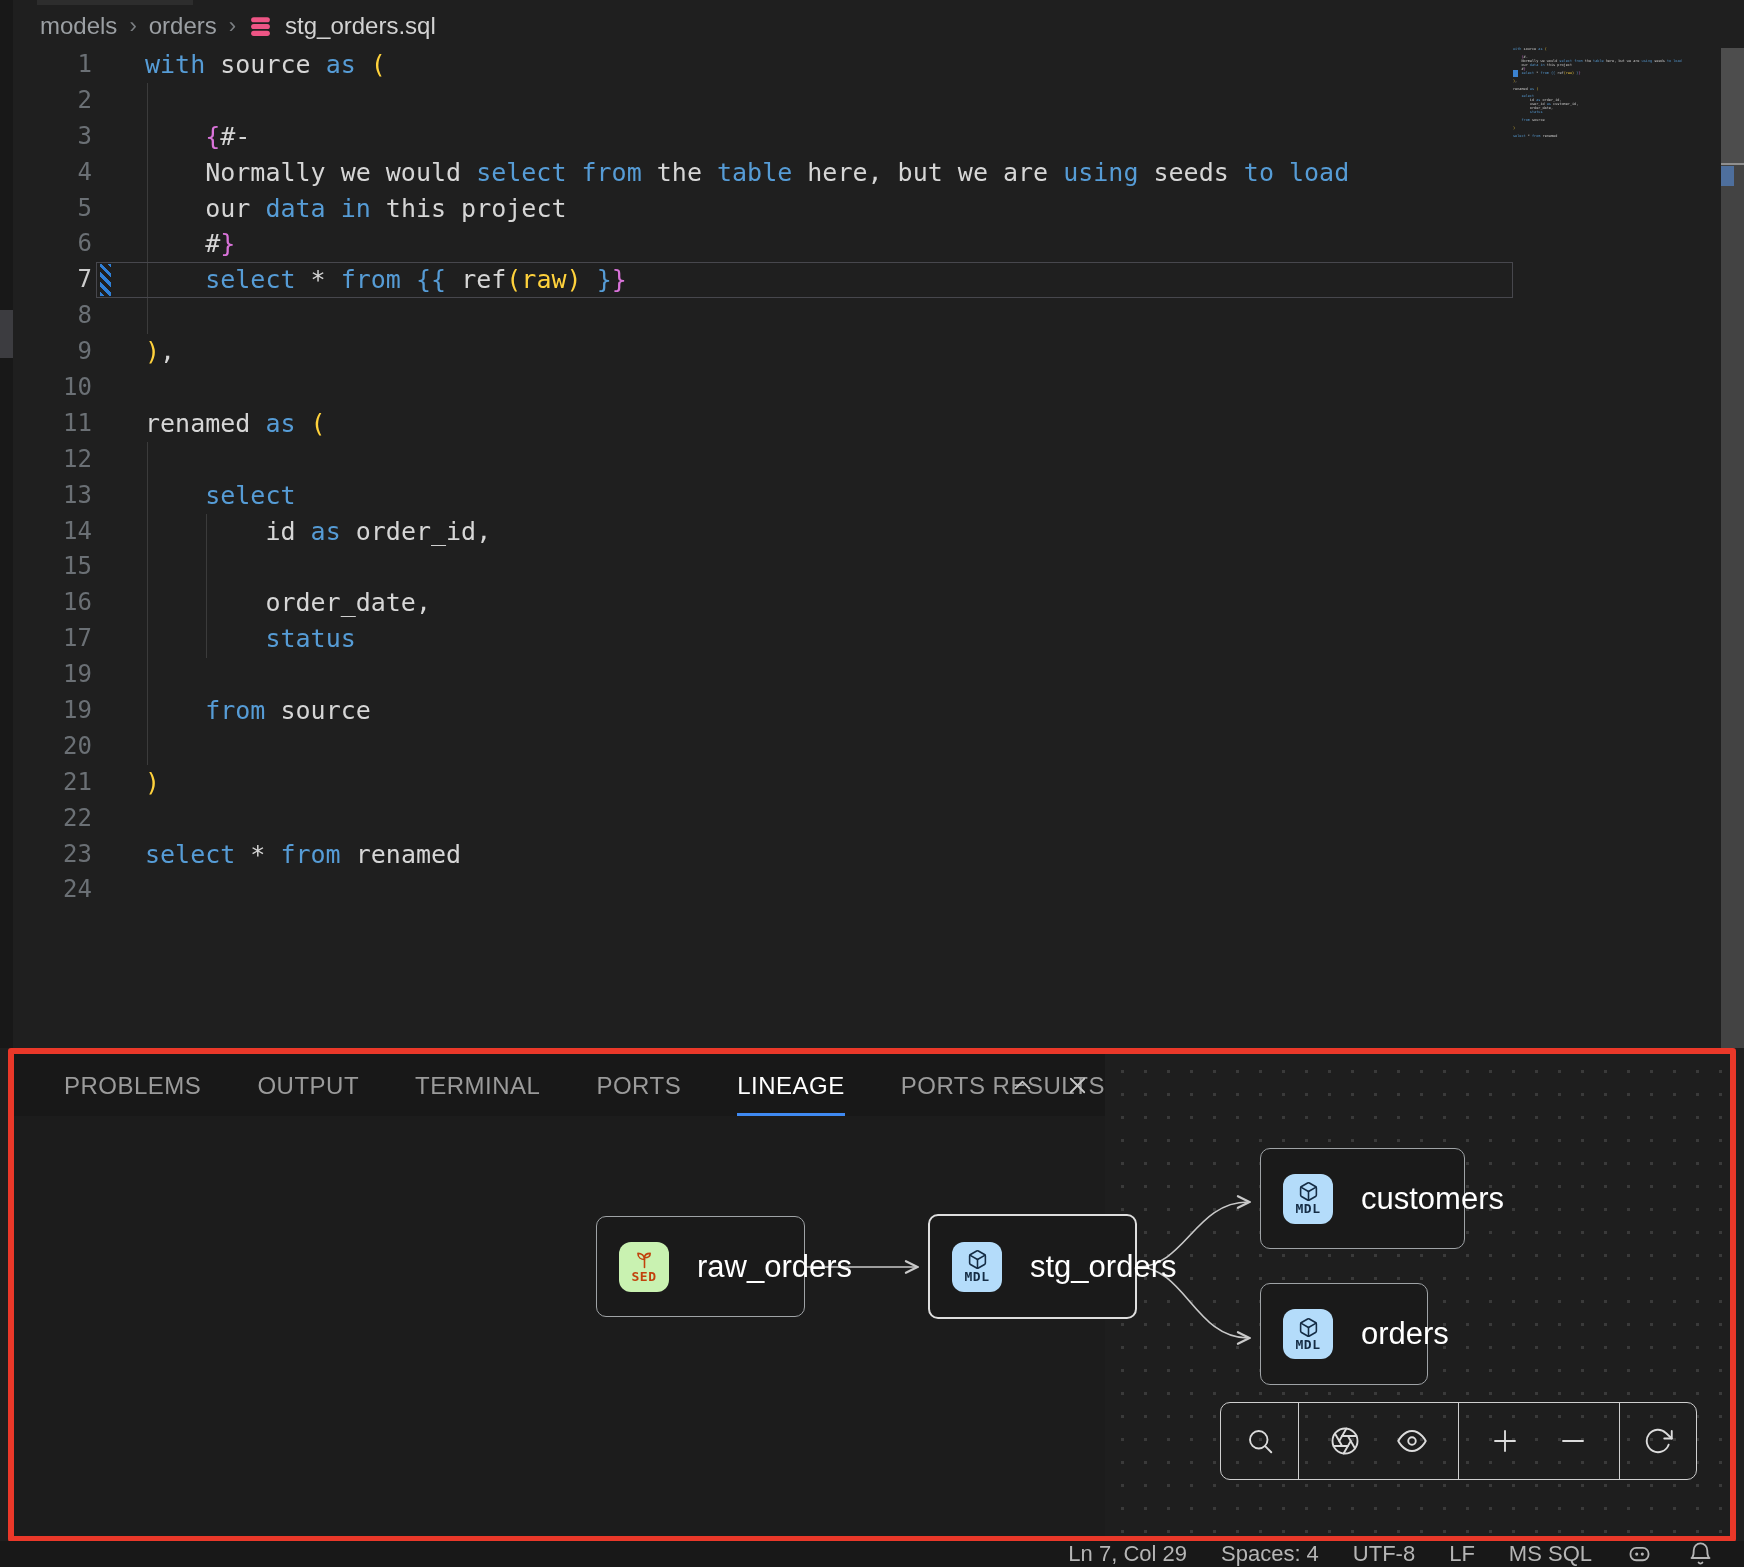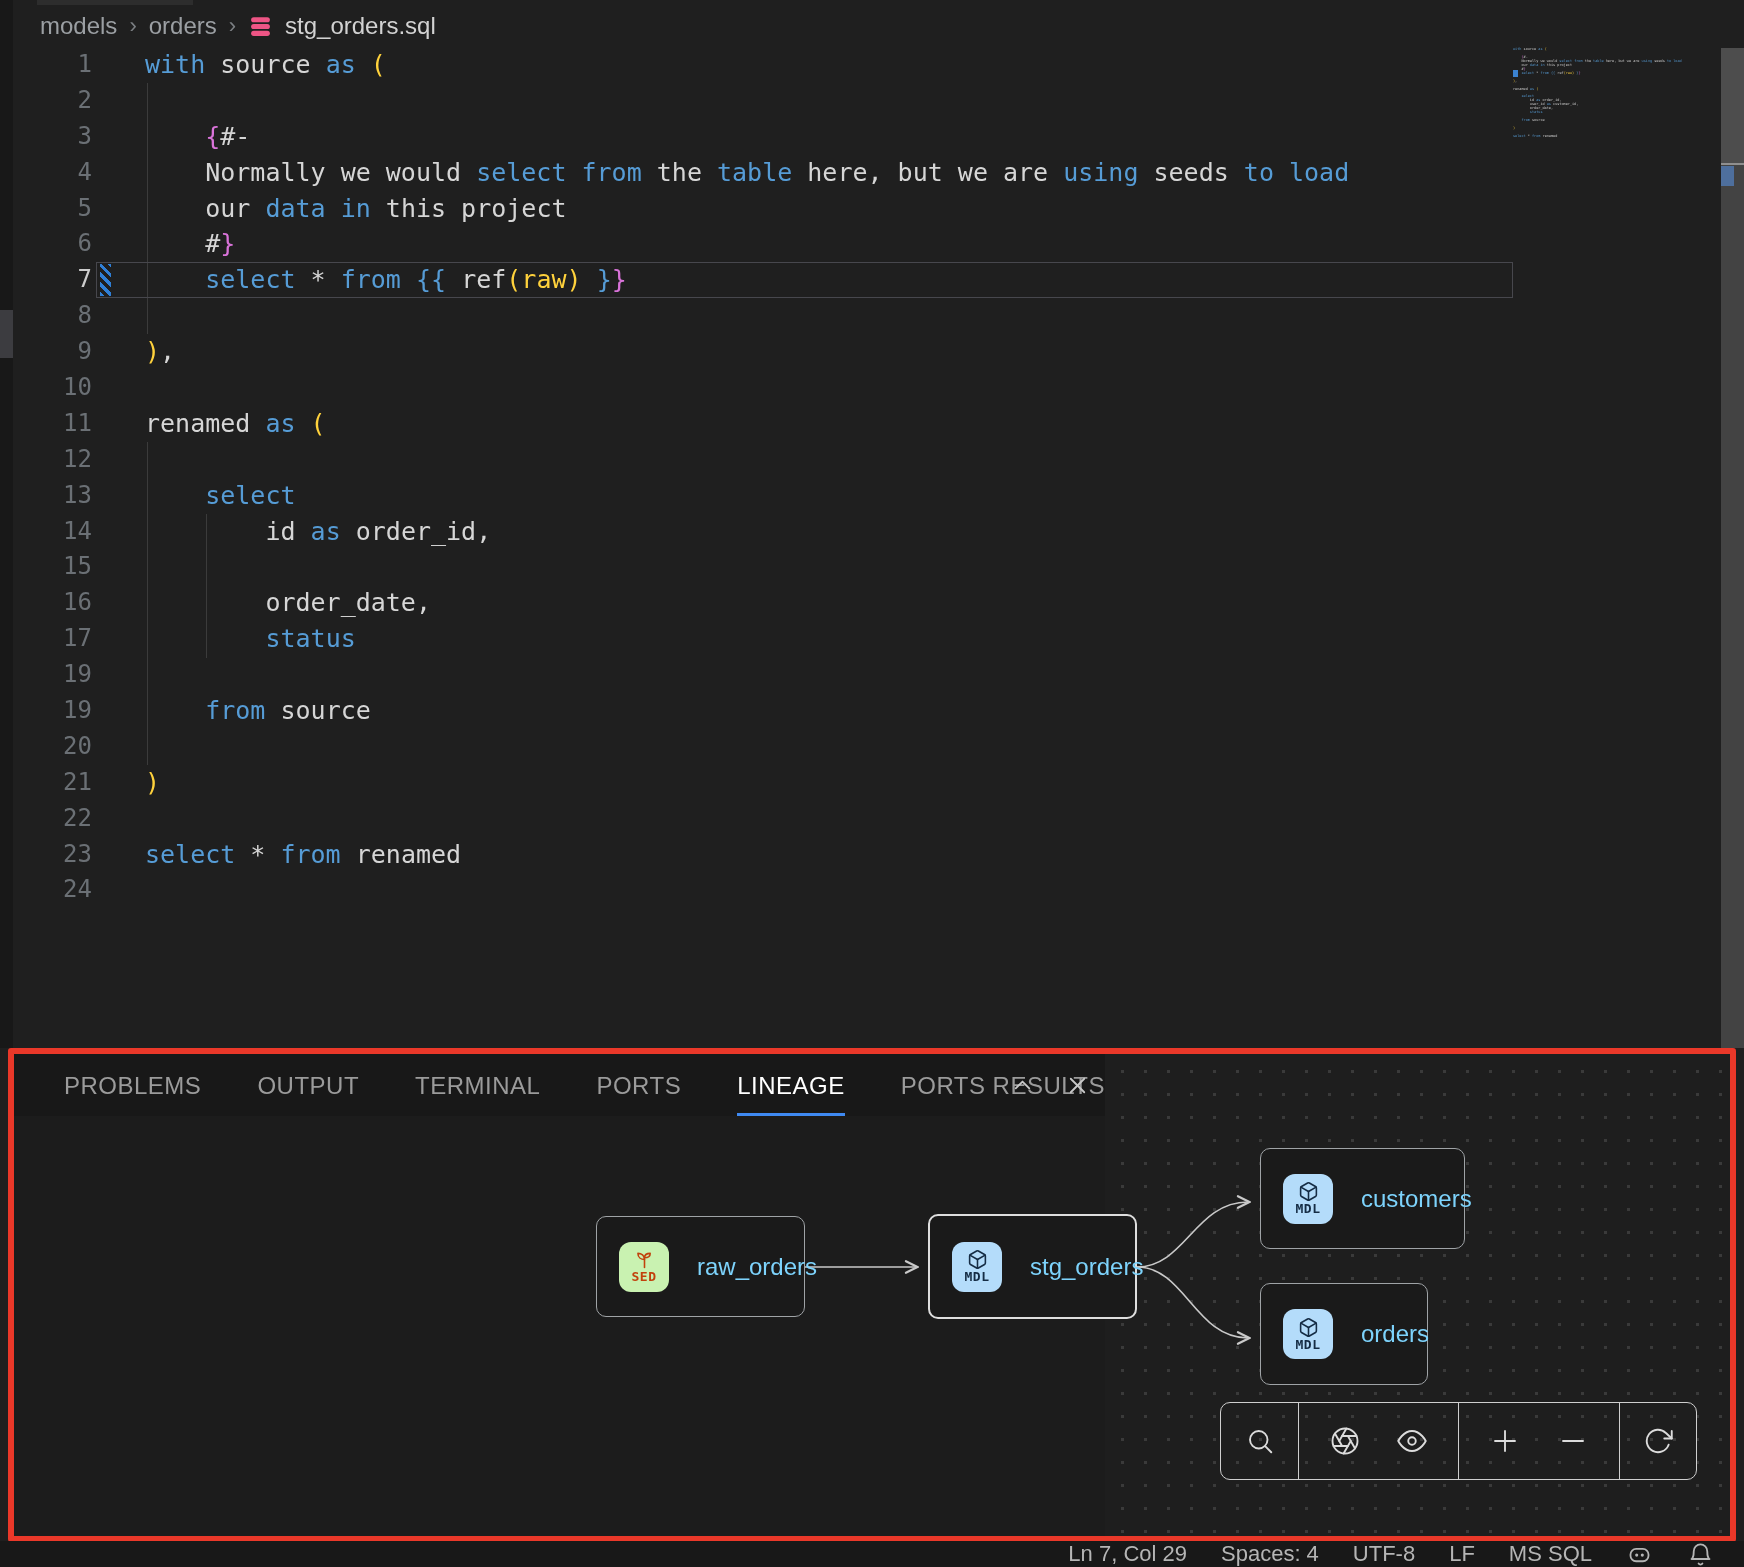--- a/index.html
+++ b/index.html
@@ -51,30 +51,30 @@
   
   .graph{position:absolute;inset:0;pointer-events:none;}
   .graph svg.edges{position:absolute;left:0;top:0;}
   .node{position:absolute;box-sizing:border-box;background:#1a1a1a;border:1.5px solid #9fa3a6;
         border-radius:10px;display:flex;align-items:center;padding-left:22px;gap:28px;pointer-events:auto;}
   .node.selected{border:2.5px solid #dedede;}
   .badge{width:50px;height:50px;border-radius:12px;display:flex;flex-direction:column;
          align-items:center;justify-content:center;flex:none;}
   .badge .btxt{font-size:13px;font-weight:600;letter-spacing:.5px;
                font-family:"DejaVu Sans Mono","Liberation Mono",monospace;margin-top:-1px;}
-  .node .nlabel{font-size:24px;color:#7dd3fc;}
+  .node .nlabel{font-size:31px;color:#ffffff;}
   
   .ltoolbar{position:absolute;left:1220px;top:1402px;width:477px;height:78px;box-sizing:border-box;
             border:1.5px solid #cfcfcf;border-radius:10px;display:flex;pointer-events:auto;color:#dcdcdc;}
   .lt-group{display:flex;align-items:center;justify-content:space-evenly;height:100%;}
   .lt-group + .lt-group{border-left:1.5px solid #cfcfcf;}
   .lt-btn{display:flex;align-items:center;justify-content:center;width:44px;height:44px;}
   
   .statusbar{position:absolute;left:0;top:1541px;width:1744px;height:26px;background:#181818;
-             display:flex;align-items:flex-start;justify-content:flex-end;gap:34px;
+             display:flex;align-items:flex-end;justify-content:flex-end;gap:34px;
              padding-right:30px;box-sizing:border-box;color:#b5b5b5;font-size:22px;}
   .statusbar .sicon{display:flex;align-items:center;}
   svg.ic{display:block;}
 </style>
 </head>
 <body>
 
 <div class="stage">
 
   <div class="left-strip"></div>

